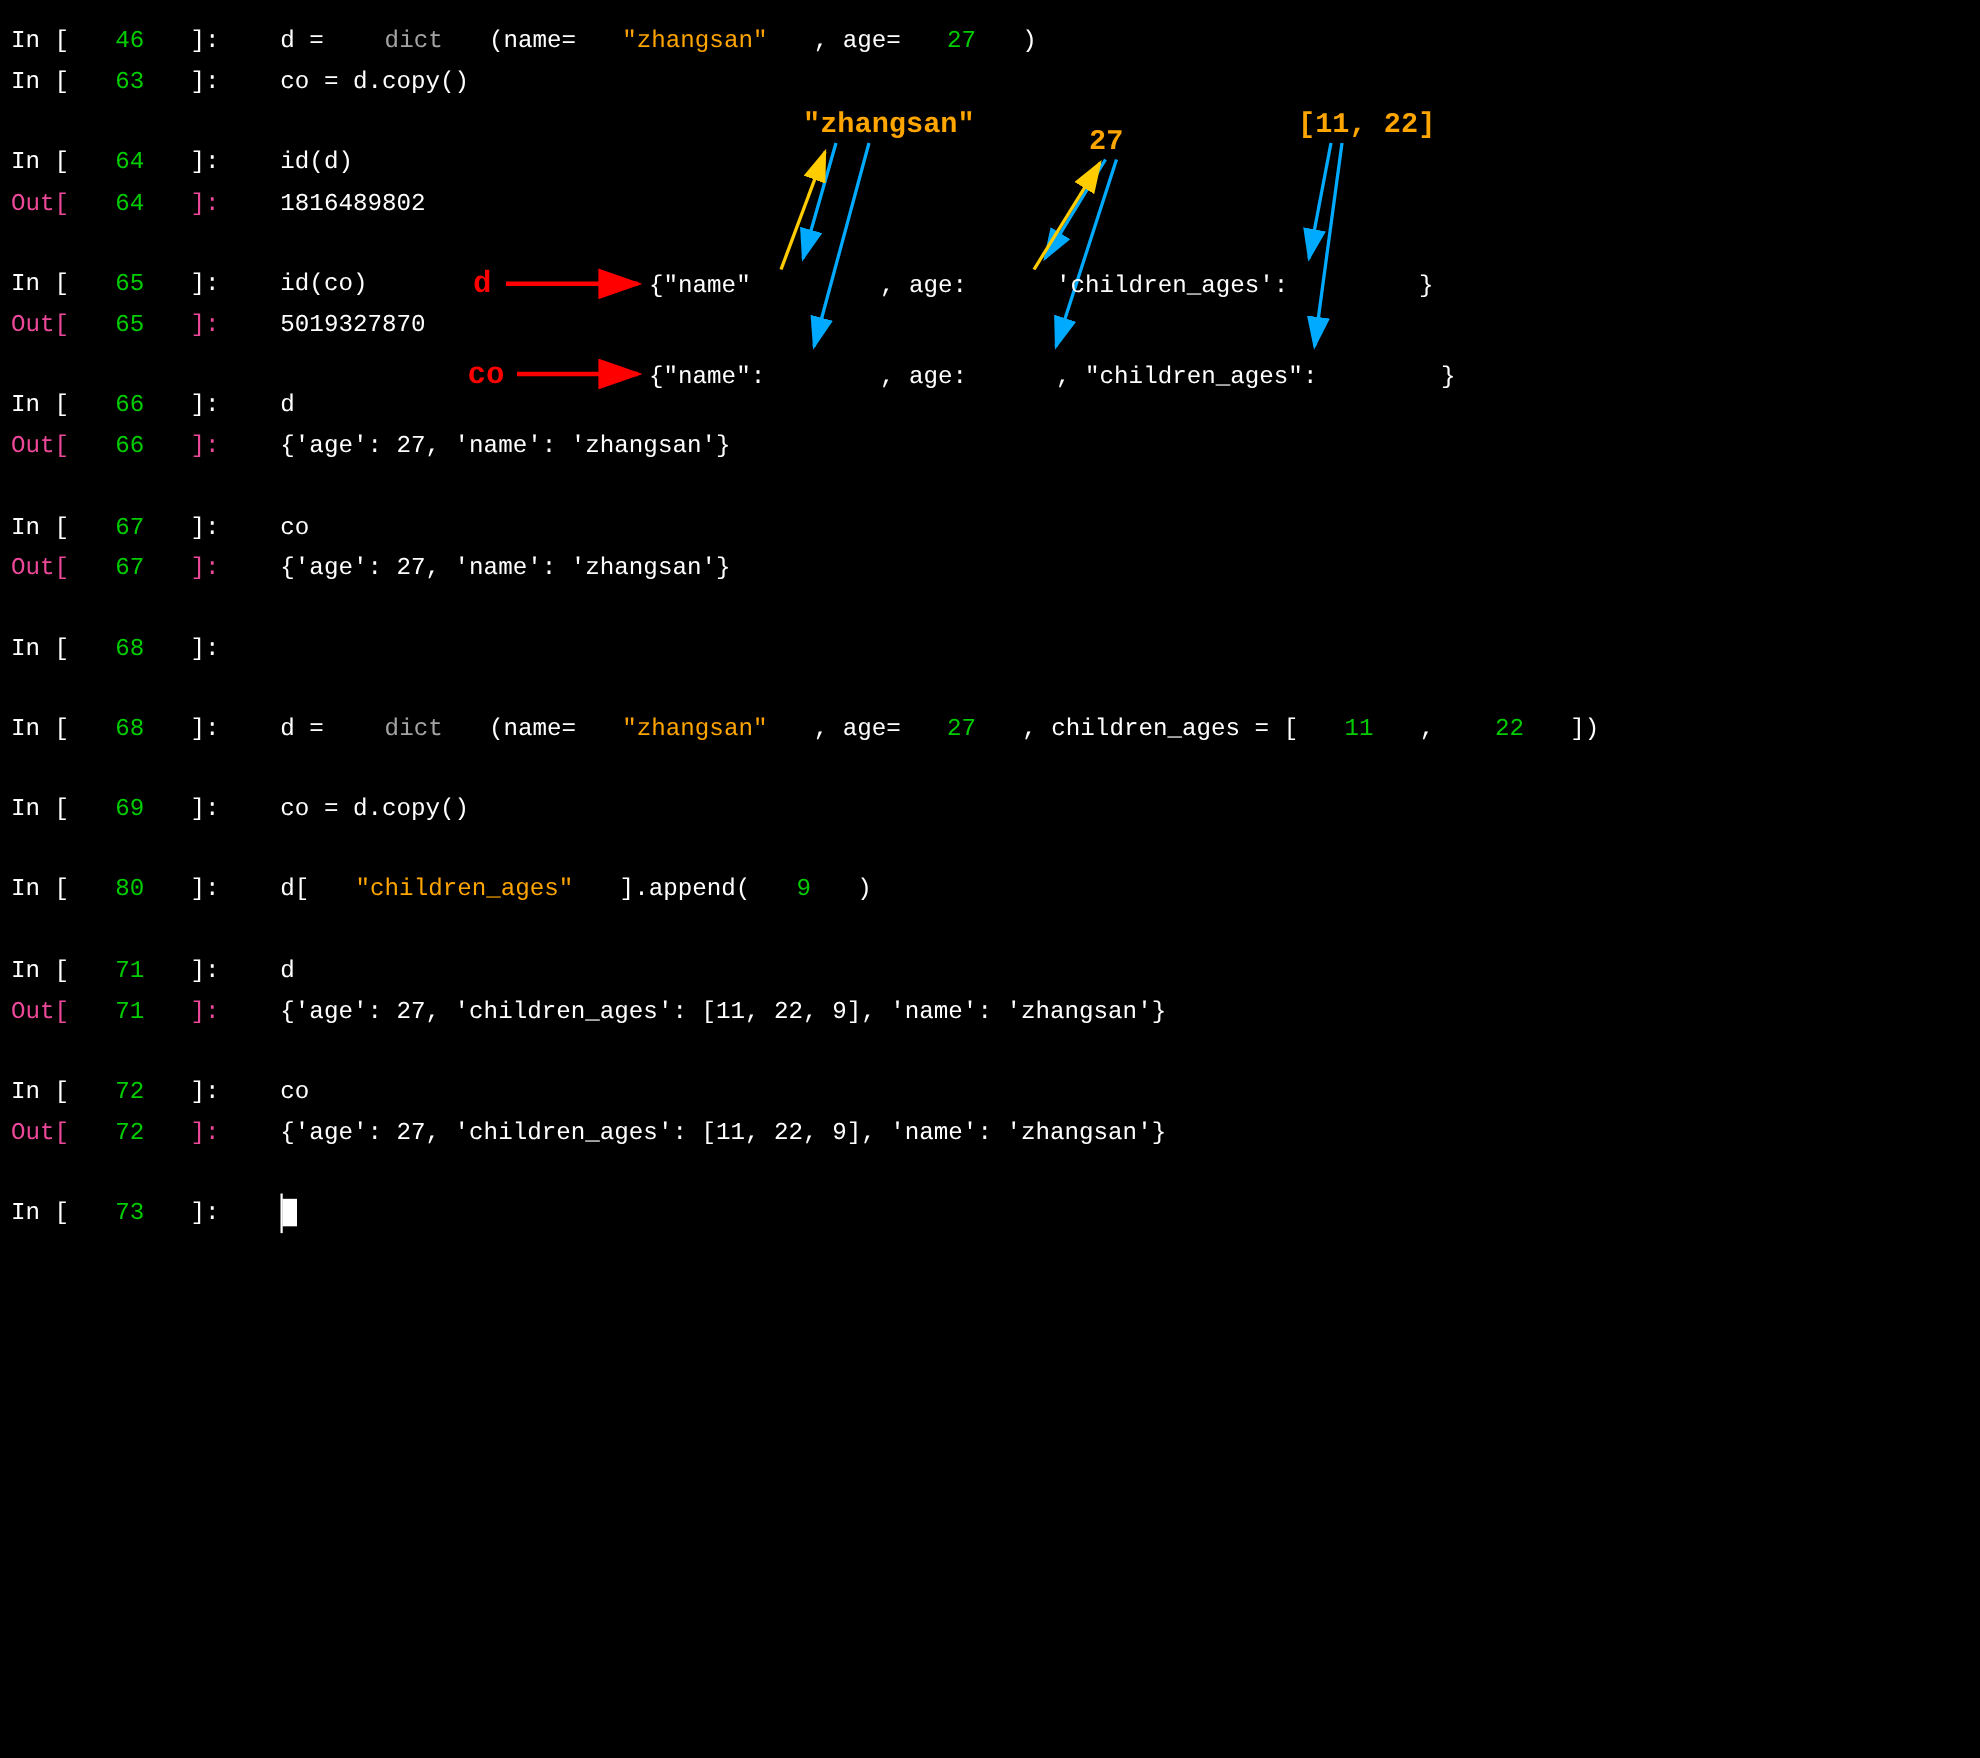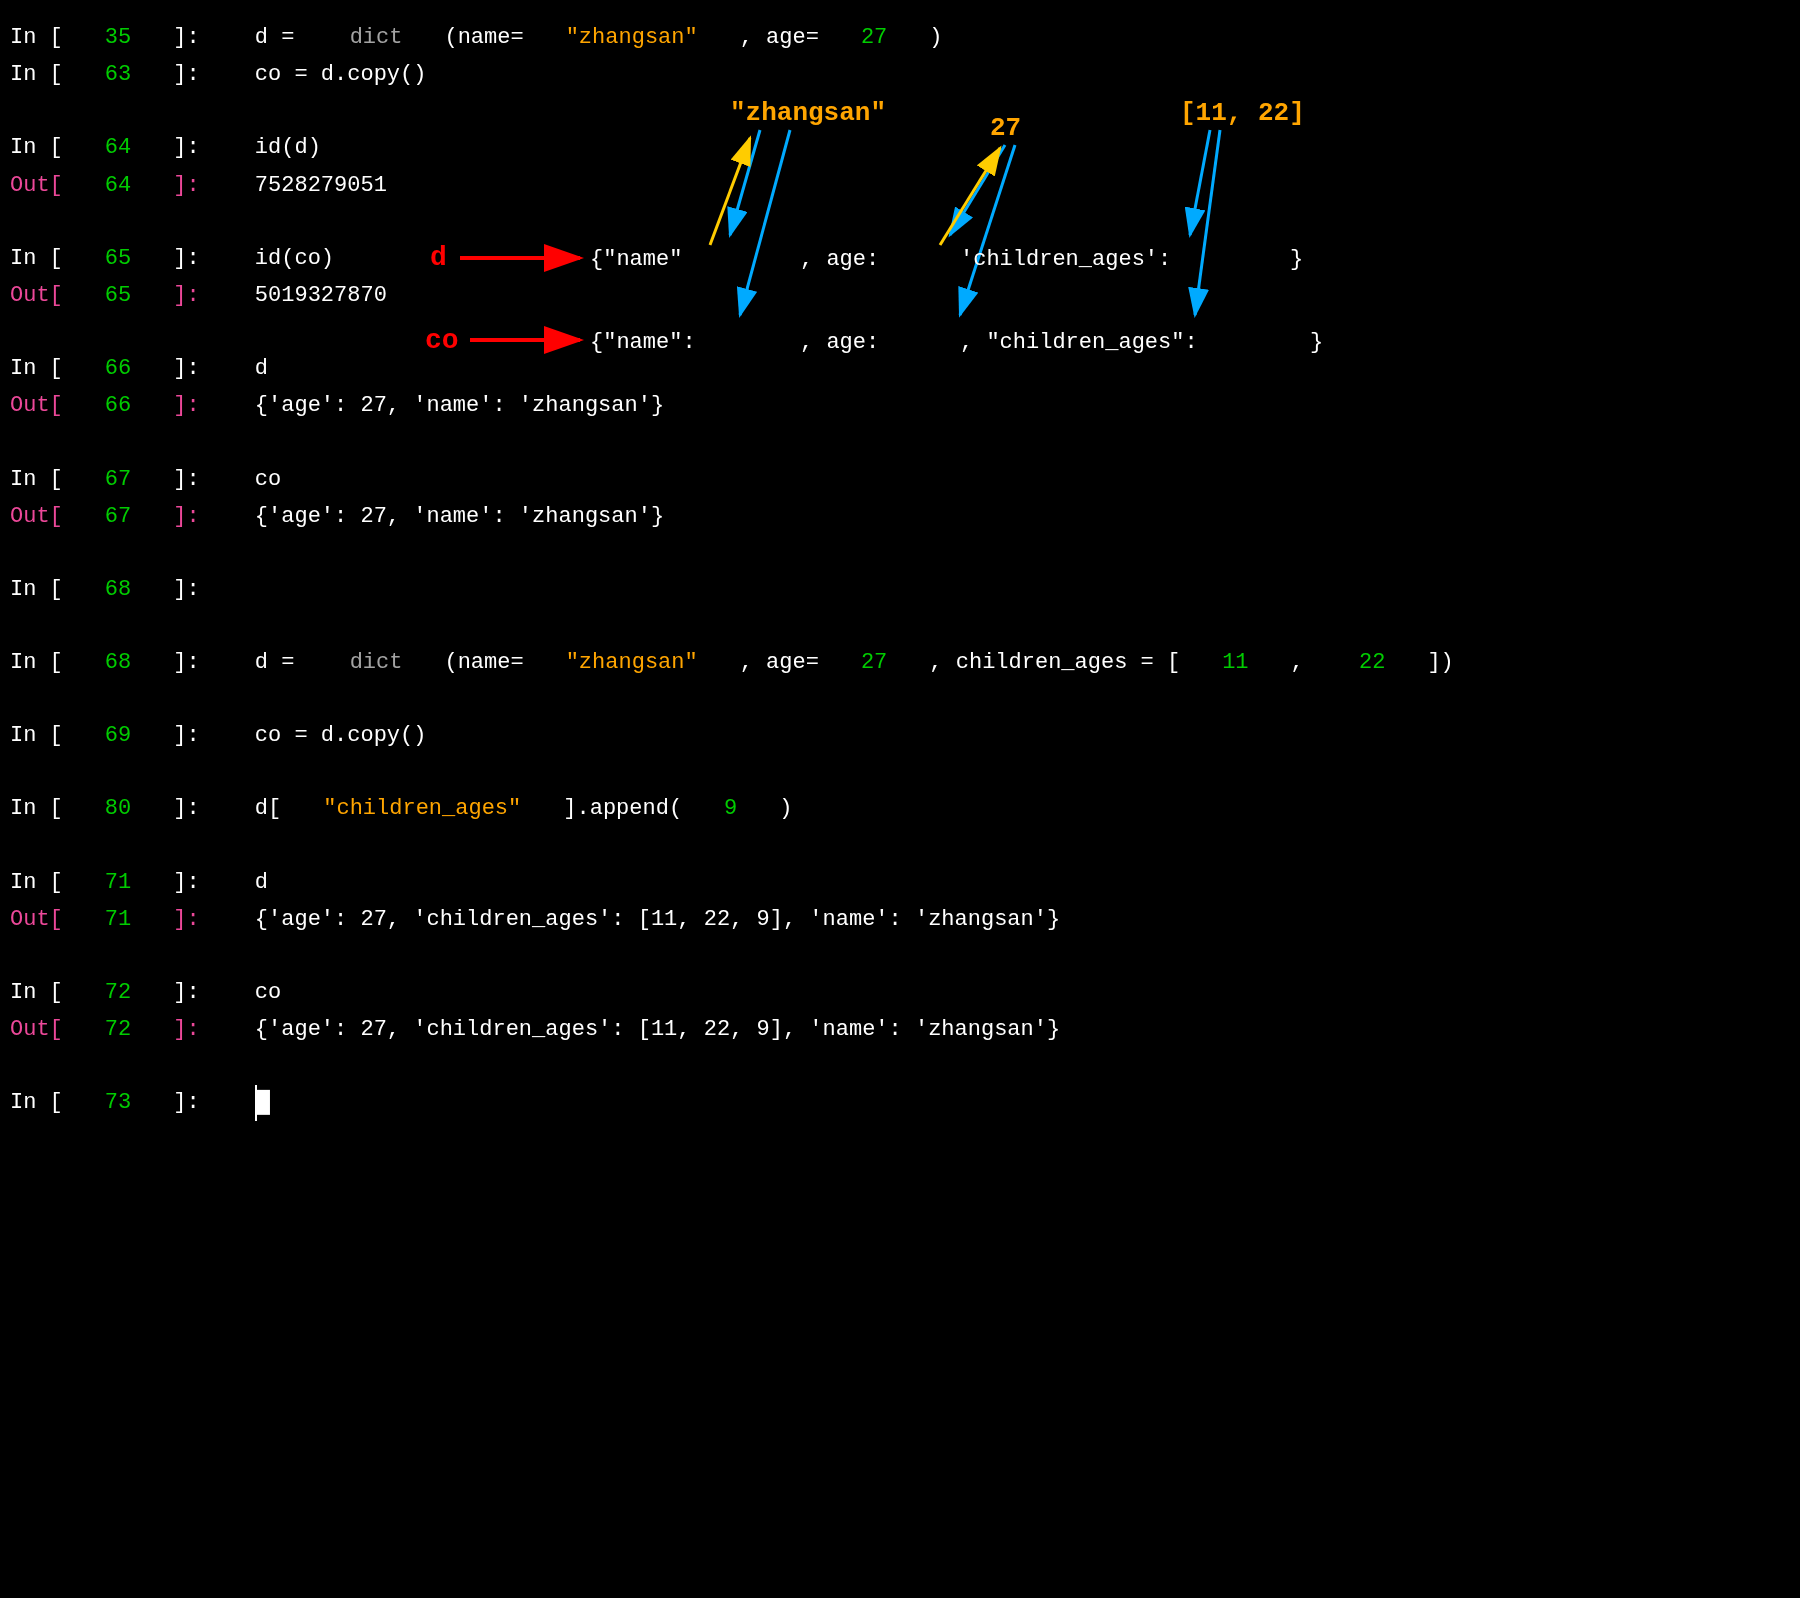--- a/index.html
+++ b/index.html
@@ -56,35 +56,35 @@
       margin-bottom: 2px;
       gap: 42px;
     }
   </style>
 </head>
 <body>
 
 <div style="position:relative;">
 
   <div class="line section">
-    <span class="in-label">In [</span><span class="bracket-green">35</span><span class="in-label">]: </span><span class="plain">d = </span><span class="keyword-green">dict</span><span class="plain">(name=</span><span class="string-orange">"zhangsan"</span><span class="plain">, age=</span><span class="number-green">27</span><span class="plain">)</span>
+    <span class="in-label">In [</span><span class="bracket-green">46</span><span class="in-label">]: </span><span class="plain">d = </span><span class="keyword-green">dict</span><span class="plain">(name=</span><span class="string-orange">"zhangsan"</span><span class="plain">, age=</span><span class="number-green">27</span><span class="plain">)</span>
   </div>
 
   <div class="line section">
     <span class="in-label">In [</span><span class="bracket-green">63</span><span class="in-label">]: </span><span class="plain">co = d.copy()</span>
   </div>
 
   <div class="blank-line"></div>
 
   <div class="line section">
     <span class="in-label">In [</span><span class="bracket-green">64</span><span class="in-label">]: </span><span class="plain">id(d)</span>
   </div>
 
   <div class="line section">
-    <span class="out-label">Out[</span><span class="bracket-green">64</span><span class="out-label">]: </span><span class="result-white">7528279051</span>
+    <span class="out-label">Out[</span><span class="bracket-green">64</span><span class="out-label">]: </span><span class="result-white">1816489802</span>
   </div>
 
   <div class="blank-line"></div>
 
   <div class="line section">
     <span class="in-label">In [</span><span class="bracket-green">65</span><span class="in-label">]: </span><span class="plain">id(co)</span>
   </div>
 
   <div class="line section">
     <span class="out-label">Out[</span><span class="bracket-green">65</span><span class="out-label">]: </span><span class="result-white">5019327870</span>

